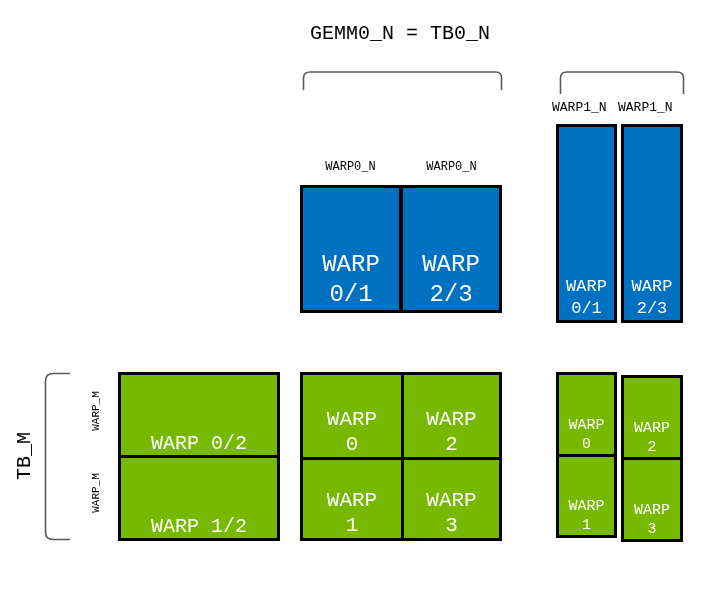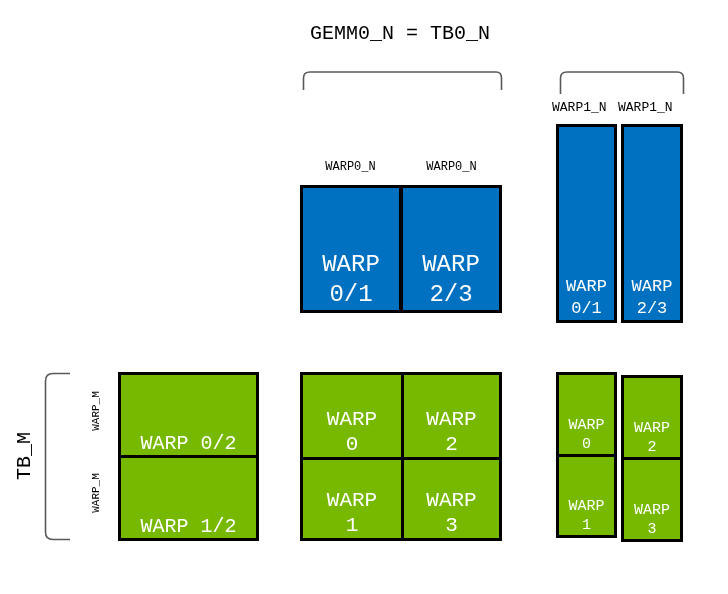--- a/index.html
+++ b/index.html
@@ -22,21 +22,21 @@
   .bt{border-top:3px solid #000}
   .col{flex-direction:column}
   
   .blue-wide{left:300px;top:185px;width:202px;height:128px;font-size:24px;line-height:30px}
   .blue-wide .bl{border-left:4px solid #000}
   
   .blue-tall{top:124px;height:199px;font-size:17px;line-height:22px}
   .bt0{left:556px;width:61px}
   .bt1{left:621px;width:62px}
   
-  .green-left{left:118px;top:372px;width:141px;height:169px;font-size:20px}
+  .green-left{left:118px;top:372px;width:162px;height:169px;font-size:20px}
   .green-mid{left:300px;top:372px;width:202px;height:169px;font-size:21px;line-height:25px;
              display:grid;grid-template-columns:1fr 1fr;grid-template-rows:1fr 1fr}
   .green-right{width:61px;font-size:15px;line-height:19px}
   .gr0{left:556px;top:372px;height:166px}
   .gr1{left:621px;top:375px;height:167px;width:62px}
   .bracket{position:absolute}
 </style>
 </head>
 <body>
 

